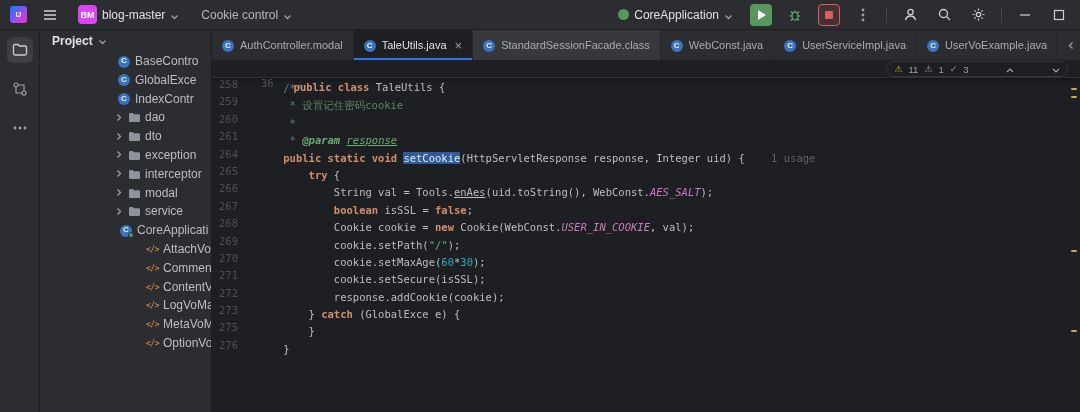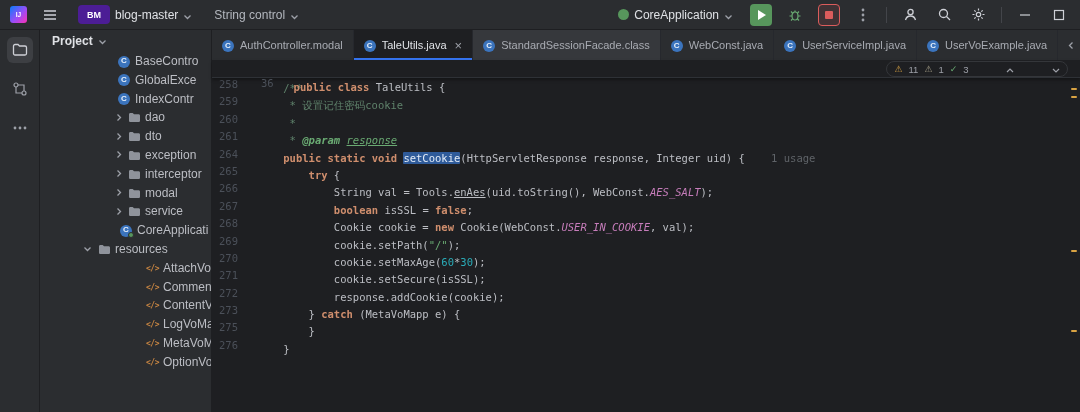--- a/index.html
+++ b/index.html
@@ -9,21 +9,21 @@
 
   
   .titlebar { flex:0 0 30px; background:#2b2d30; border-bottom:1px solid #1e1f22;
               display:flex; align-items:center; justify-content:space-between; padding:0 10px; }
   .tb-left { display:flex; align-items:center; gap:12px; }
   .logo { width:17px; height:17px; border-radius:3px;
           background:linear-gradient(135deg,#087cfa,#9a4df8 55%,#fc31b4);
           display:flex; align-items:center; justify-content:center;
           font-size:6.5px; font-weight:bold; color:#fff; }
   .widget { display:flex; align-items:center; gap:5px; padding:3px 5px; border-radius:5px; cursor:pointer; }
-  .badge { width:32px; height:19px; border-radius:4px; background:#4c1d95; color:#fff;
+  .badge { width:19px; height:19px; border-radius:4px; background:#d946ef; color:#fff;
            display:flex; align-items:center; justify-content:center; font-size:9px; font-weight:bold; }
   .proj-name { font-size:12px; color:#dfe1e5; }
   .vcs-name { font-size:12px; color:#b4b8bf; }
   .tb-right { display:flex; align-items:center; gap:12px; }
   .run-name { font-size:12px; color:#dfe1e5; }
   .spring-dot { width:11px; height:11px; border-radius:50%; background:#57965c; display:inline-block; }
   .icon-btn { width:22px; height:22px; display:flex; align-items:center; justify-content:center;
               border-radius:4px; cursor:pointer; }
   .run-btn { background:#57965c; }
   .play-tri { width:0; height:0; border-left:8px solid #fff; border-top:5px solid transparent;
@@ -121,21 +121,21 @@
       <div class="widget">
         <span class="badge">BM</span>
         <span class="proj-name">blog-master</span>
         <span>
           <svg width="9" height="6" fill="none" stroke="#9da0a8" stroke-width="1.3">
               <path d="M1.5 1.5L4.5 4.5L7.5 1.5"></path>
             </svg>
         </span>
       </div>
       <div class="widget">
-        <span class="vcs-name">String control</span>
+        <span class="vcs-name">Cookie control</span>
         <span>
           <svg width="9" height="6" fill="none" stroke="#9da0a8" stroke-width="1.3">
               <path d="M1.5 1.5L4.5 4.5L7.5 1.5"></path>
             </svg>
         </span>
       </div>
     </div>
 
     <div class="tb-right">
       <div class="widget">
@@ -336,33 +336,20 @@
             <span class="tree-label" style="left: 105px;">service</span>
           </div>
           <div class="tree-row">
             <span class="tree-ic" style="left: 80px;">
               <span class="ic-wrap">
                 <span class="ic-class">C</span>
                 <span class="boot-dot"></span>
               </span>
             </span>
             <span class="tree-label" style="left: 97px;">CoreApplicati</span>
-          </div>
-          <div class="tree-row">
-            <span class="tree-chev" style="left: 42px;">
-              <svg width="9" height="6" fill="none" stroke="#9da0a8" stroke-width="1.3">
-                <path d="M1.5 1.5L4.5 4.5L7.5 1.5"></path>
-              </svg>
-            </span>
-            <span class="tree-ic" style="left: 58px;">
-              <svg width="13" height="11" viewBox="0 0 14 12">
-                <path d="M1 2.5C1 1.7 1.7 1 2.5 1H5l1.5 1.5h5C12.3 2.5 13 3.2 13 4v5.5c0 .8-.7 1.5-1.5 1.5h-9C1.7 11 1 10.3 1 9.5z" fill="#8f939b"></path>
-              </svg>
-            </span>
-            <span class="tree-label" style="left: 75px;">resources</span>
           </div>
           <div class="tree-row">
             <span class="tree-ic" style="left: 106px;">
               <span class="ic-xml">&lt;/&gt;</span>
             </span>
             <span class="tree-label" style="left: 123px;">AttachVoMap</span>
           </div>
           <div class="tree-row">
             <span class="tree-ic" style="left: 106px;">
               <span class="ic-xml">&lt;/&gt;</span>
@@ -470,21 +457,21 @@
             <div class="code-row"><span class="gut">261</span><span class="code-line"><span class="tk-doc">     * </span><span class="tk-doctag">@param</span><span class="tk-doc"> </span><span class="tk-docparam">response</span></span></div>
             <div class="code-row"><span class="gut">264</span><span class="code-line"><span class="tk-kw">    public static void </span><span class="tk-sel">setCookie</span><span class="tk-plain">(HttpServletResponse response, Integer uid) { </span><span class="tk-inlay">1 usage</span></span></div>
             <div class="code-row"><span class="gut">265</span><span class="code-line"><span class="tk-plain">        </span><span class="tk-kw">try</span><span class="tk-plain"> {</span></span></div>
             <div class="code-row"><span class="gut">266</span><span class="code-line"><span class="tk-plain">            String val = Tools.</span><span class="tk-mcall">enAes</span><span class="tk-plain">(uid.toString(), WebConst.</span><span class="tk-field">AES_SALT</span><span class="tk-plain">);</span></span></div>
             <div class="code-row"><span class="gut">267</span><span class="code-line"><span class="tk-plain">            </span><span class="tk-kw">boolean</span><span class="tk-plain"> isSSL = </span><span class="tk-kw">false</span><span class="tk-plain">;</span></span></div>
             <div class="code-row"><span class="gut">268</span><span class="code-line"><span class="tk-plain">            Cookie cookie = </span><span class="tk-kw">new</span><span class="tk-plain"> Cookie(WebConst.</span><span class="tk-field">USER_IN_COOKIE</span><span class="tk-plain">, val);</span></span></div>
             <div class="code-row"><span class="gut">269</span><span class="code-line"><span class="tk-plain">            cookie.setPath(</span><span class="tk-str">"/"</span><span class="tk-plain">);</span></span></div>
             <div class="code-row"><span class="gut">270</span><span class="code-line"><span class="tk-plain">            cookie.setMaxAge(</span><span class="tk-num">60</span><span class="tk-plain">*</span><span class="tk-num">30</span><span class="tk-plain">);</span></span></div>
             <div class="code-row"><span class="gut">271</span><span class="code-line"><span class="tk-plain">            cookie.setSecure(isSSL);</span></span></div>
             <div class="code-row"><span class="gut">272</span><span class="code-line"><span class="tk-plain">            response.addCookie(cookie);</span></span></div>
-            <div class="code-row"><span class="gut">273</span><span class="code-line"><span class="tk-plain">        } </span><span class="tk-kw">catch</span><span class="tk-plain"> (MetaVoMapp e) {</span></span></div>
+            <div class="code-row"><span class="gut">273</span><span class="code-line"><span class="tk-plain">        } </span><span class="tk-kw">catch</span><span class="tk-plain"> (GlobalExce e) {</span></span></div>
             <div class="code-row"><span class="gut">275</span><span class="code-line"><span class="tk-plain">        }</span></span></div>
             <div class="code-row"><span class="gut">276</span><span class="code-line"><span class="tk-plain">    }</span></span></div>
           </div>
         <span class="mark" style="top:10px"></span>
         <span class="mark" style="top:18px"></span>
         <span class="mark" style="top:172px"></span>
         <span class="mark" style="top:252px"></span>
       </div>
     </div>
   </div>

